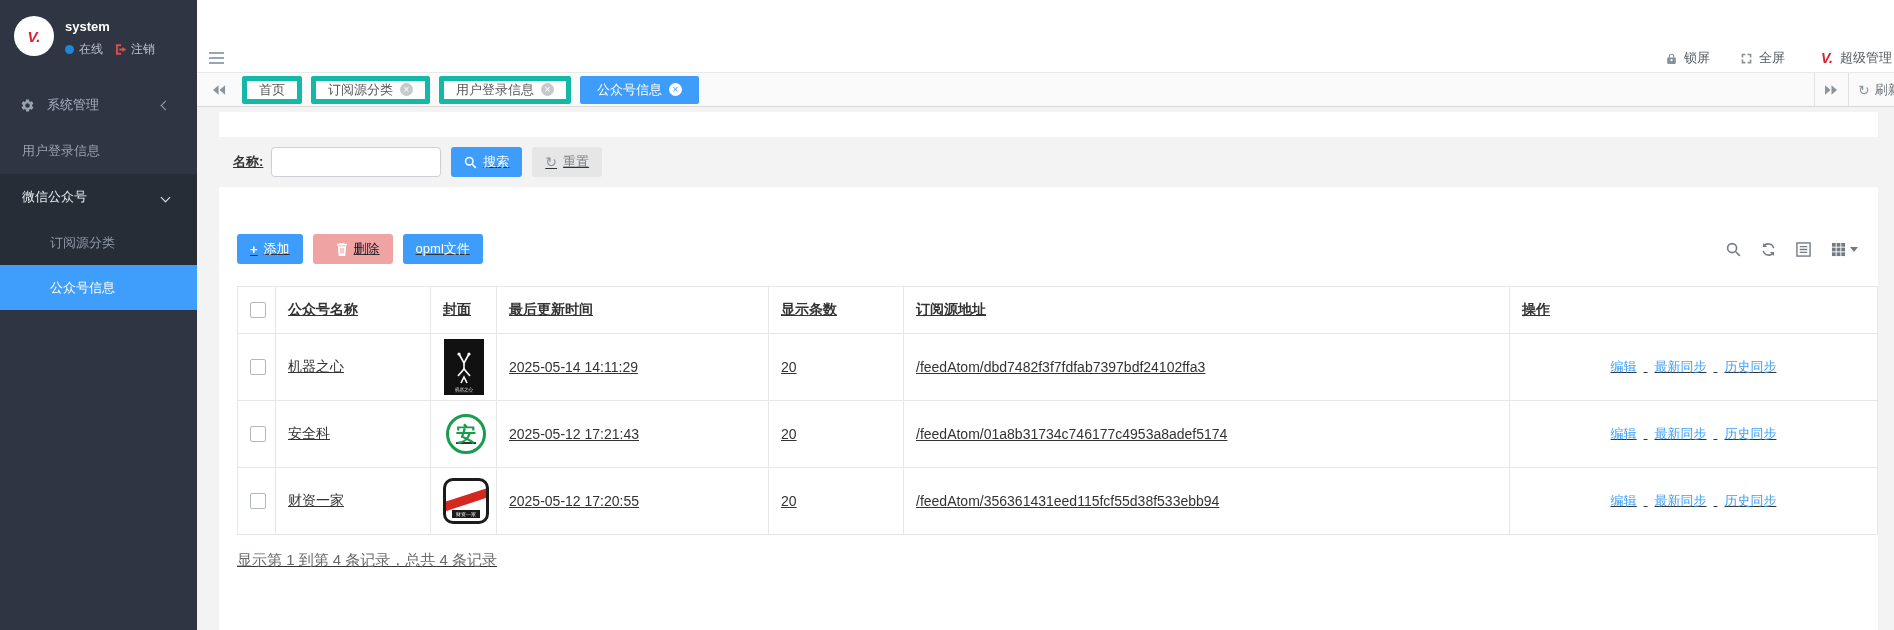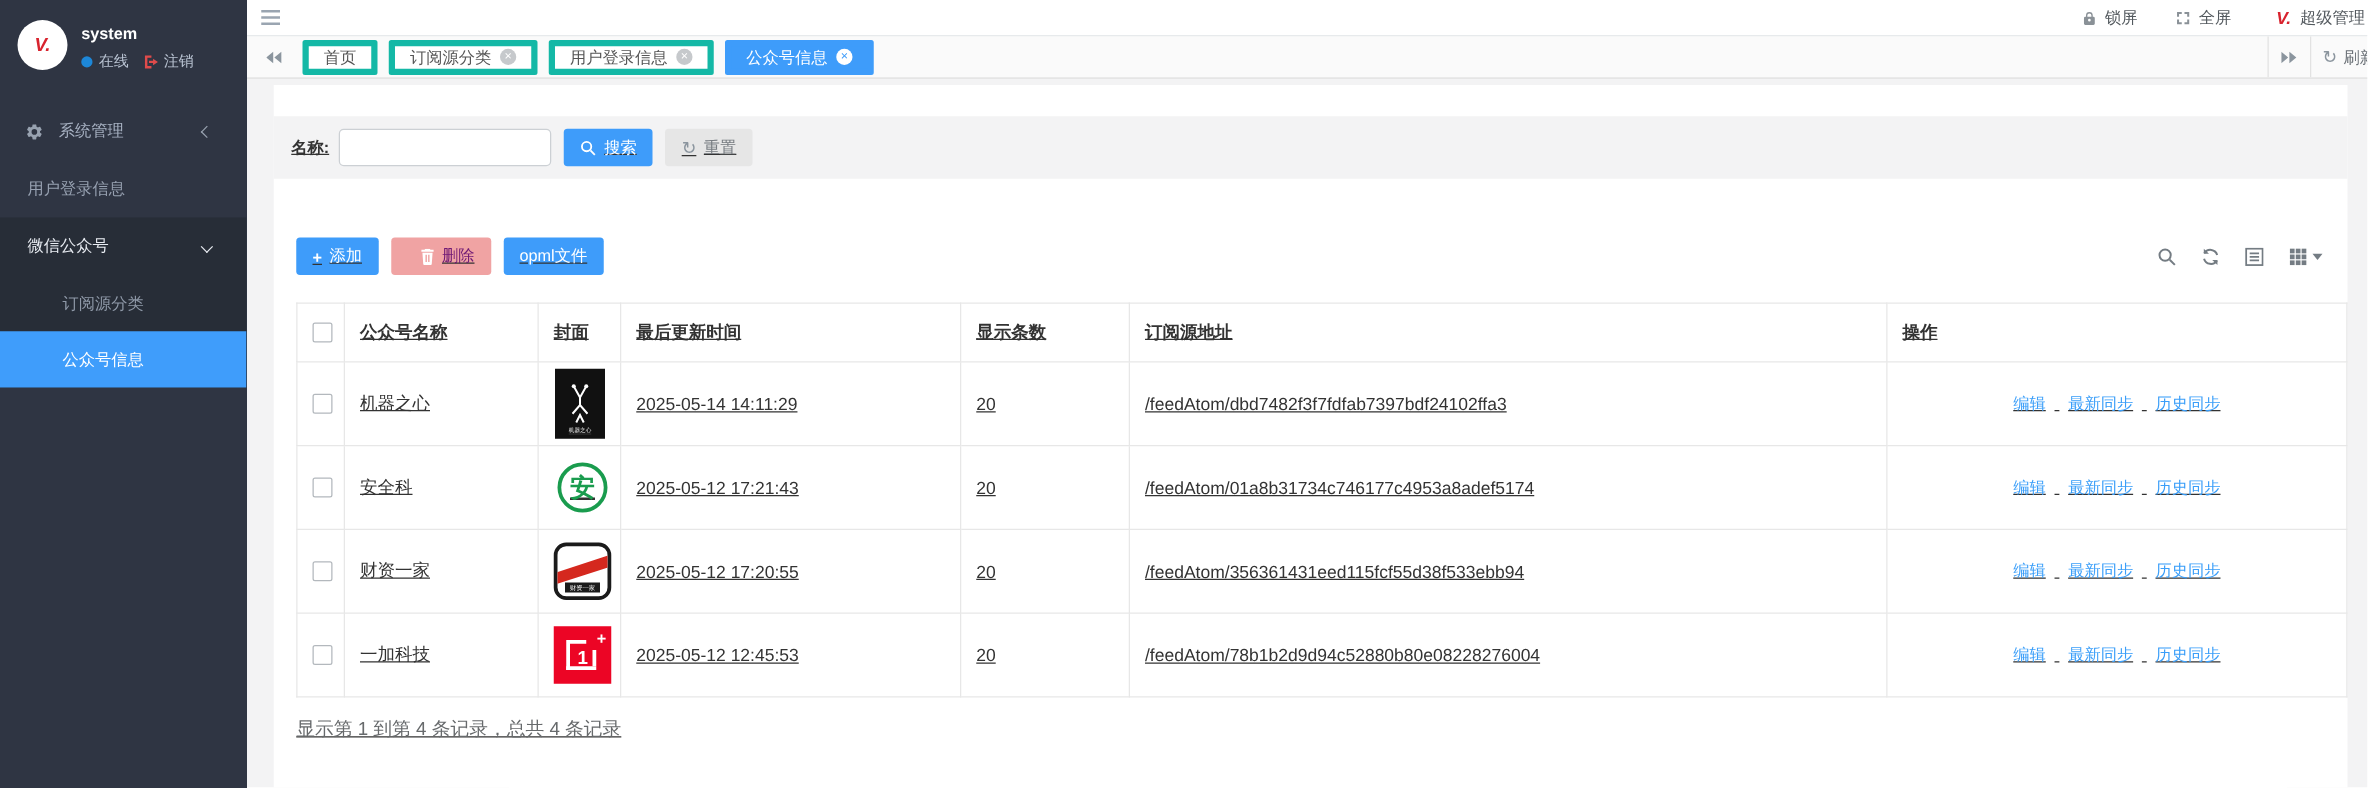--- a/index.html
+++ b/index.html
@@ -26,21 +26,21 @@
   .chev.left { transform:rotate(135deg); }
   .chev.down { transform:rotate(45deg); border-color:#e8ecf2; }
   .nav-group { background:#272d37; }
   .nav-group .nav-item.parent { color:#e8ecf2; padding-left:22px; }
   .nav-child { height:45px; display:flex; align-items:center; padding-left:50px;
     color:#8f99a8; font-size:13px; cursor:pointer; }
   .nav-child.active { background:#3f9dfb; color:#fff; }
 
   
   .main { margin-left:197px; }
-  .topbar { height:28px; background:#fff; display:flex; align-items:center; padding:0 2px 0 12px; }
+  .topbar { height:28px; background:#fff; display:flex; align-items:center; padding:0 2px 0 12px;margin-top:44px; }
   .hamburger { width:26px; height:20px; display:flex; flex-direction:column; justify-content:center;
     gap:3px; cursor:pointer; }
   .hamburger span { display:block; width:15px; height:2px; background:#9aa5b1; }
   .topbar-right { margin-left:auto; display:flex; align-items:center; color:#53595e; }
   .top-act { display:flex; align-items:center; gap:6px; cursor:pointer; }
   .top-act + .top-act { margin-left:30px; }
   .brand-mini { color:#d8232e; font-weight:bold; font-style:italic; font-size:14px; margin:0 7px 0 36px; }
   .role-label { cursor:pointer; white-space:nowrap; }
 
   .tabbar { height:35px; background:#fafafa; border-top:1px solid #e7eaec; border-bottom:1px solid #d9d9d9;
@@ -65,21 +65,21 @@
   .card { background:#fff; height:100%; padding-top:25px; }
 
   .search-well { background:#f3f3f4; height:50px; display:flex; align-items:center; padding:0 14px; }
   .search-label { font-weight:bold; margin-right:8px; }
   .search-input { width:170px; height:30px; border:1px solid #ccd0d4; border-radius:4px; background:#fff;
     padding:0 8px; font-size:13px; outline:none; }
   .btn { height:30px; border:none; border-radius:3px; font-size:13px; display:inline-flex;
     align-items:center; gap:6px; padding:0 13px; cursor:pointer;text-align:center; }
   .btn-blue { background:#3e9cfa; color:#fff; }
   .btn-gray { background:#e6e6e6; color:#767b80; }
-  .btn-danger-disabled { background:#f0a3a3; color:#701a75;padding-left:23px; }
+  .btn-danger-disabled { background:#f0a3a3; color:#0f172a;padding-left:23px; }
   .search-well .btn { margin-left:10px; }
 
   .toolbar { margin:47px 2px 0 18px; display:flex; align-items:center; }
   .toolbar .btn + .btn { margin-left:10px; }
   .tool-icons { margin-left:auto; margin-right:18px; display:flex; align-items:center; gap:20px; color:#747c83; }
   .tool-icon { display:flex; align-items:center; gap:4px; cursor:pointer; }
   .caret { width:0; height:0; border-left:4px solid transparent; border-right:4px solid transparent;
     border-top:5px solid #747c83; }
 
   table.grid { margin:22px 0 16px 18px; width:calc(100% - 18px); border-collapse:collapse; table-layout:fixed; }
@@ -387,41 +387,20 @@
             <td>2025-05-12 17:20:55</td>
             <td>20</td>
             <td>/feedAtom/356361431eed115fcf55d38f533ebb94</td>
             <td class="action-cell">
               <a class="action-link">编辑</a>
               <a class="action-link">最新同步</a>
               <a class="action-link">历史同步</a>
             </td>
           </tr>
 
-          <tr>
-            <td class="cell-center">
-                <input type="checkbox" class="cb" style="">
-              </td>
-            <td>一加科技</td>
-            <td class="cell-center">
-              <div class="cover-oneplus">
-                <div class="op-sq"></div>
-                <div class="op-one">1</div>
-                <div class="op-plus">+</div>
-              </div>
-            </td>
-            <td>2025-05-12 12:45:53</td>
-            <td>20</td>
-            <td>/feedAtom/78b1b2d9d94c52880b80e08228276004</td>
-            <td class="action-cell">
-              <a class="action-link">编辑</a>
-              <a class="action-link">最新同步</a>
-              <a class="action-link">历史同步</a>
-            </td>
-          </tr>
         </tbody>
       </table>
 
       <div class="summary">显示第 1 到第 4 条记录，总共 4 条记录</div>
 
     </div>
   </div>
 </div>
 
 </body></html>

